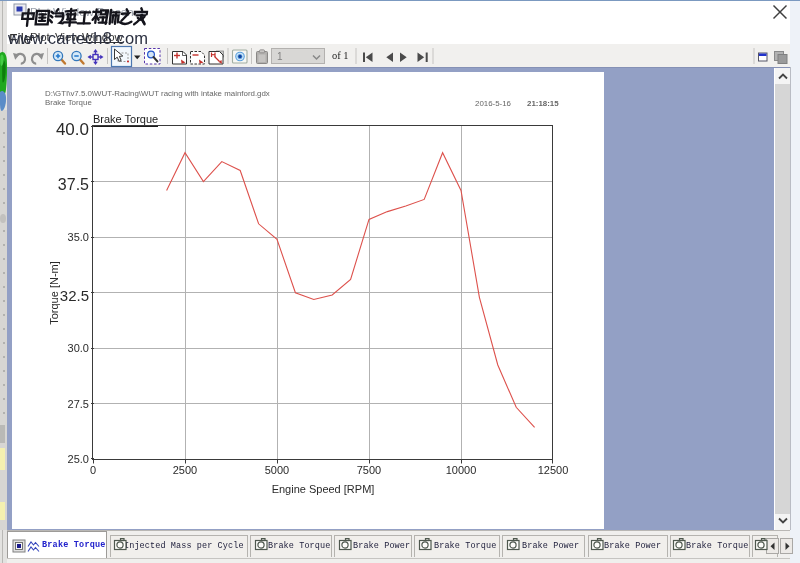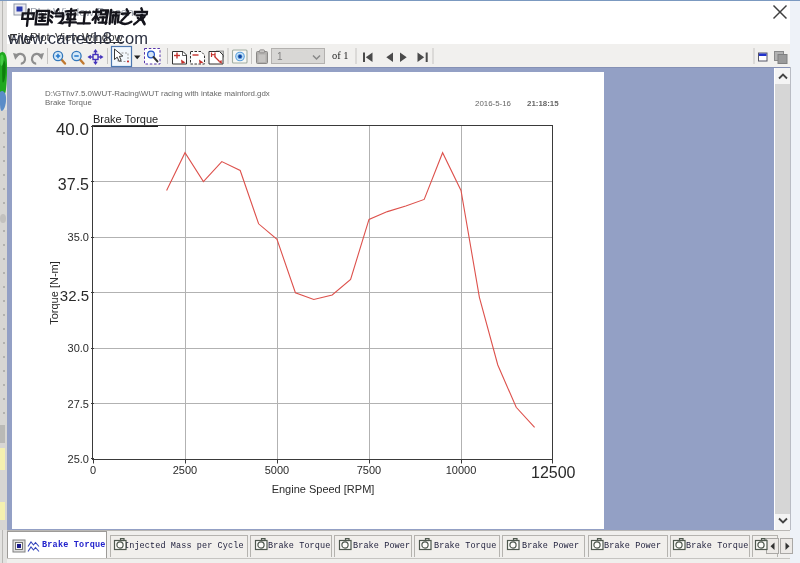--- a/index.html
+++ b/index.html
@@ -55,21 +55,21 @@
 <div class="abs" style="left:55px;top:287px;width:34px;text-align:right;font-size:15px;color:#2a2a2a;">32.5</div>
 <div class="abs" style="left:55px;top:342px;width:34px;text-align:right;font-size:11px;color:#2a2a2a;">30.0</div>
 <div class="abs" style="left:55px;top:398px;width:34px;text-align:right;font-size:11px;color:#2a2a2a;">27.5</div>
 <div class="abs" style="left:55px;top:453px;width:34px;text-align:right;font-size:11px;color:#2a2a2a;">25.0</div>
 
 <div class="abs" style="left:71px;top:464px;width:44px;text-align:center;font-size:11px;color:#2a2a2a;">0</div>
 <div class="abs" style="left:163px;top:464px;width:44px;text-align:center;font-size:11px;color:#2a2a2a;">2500</div>
 <div class="abs" style="left:255px;top:464px;width:44px;text-align:center;font-size:11px;color:#2a2a2a;">5000</div>
 <div class="abs" style="left:347px;top:464px;width:44px;text-align:center;font-size:11px;color:#2a2a2a;">7500</div>
 <div class="abs" style="left:439px;top:464px;width:44px;text-align:center;font-size:11px;color:#2a2a2a;">10000</div>
-<div class="abs" style="left:531px;top:464px;width:44px;text-align:center;font-size:16px;color:#2a2a2a;">12500</div>
+<div class="abs" style="left:531px;top:464px;width:44px;text-align:center;font-size:11px;color:#2a2a2a;">12500</div>
 
 <div class="abs" style="left:243px;top:483px;width:160px;text-align:center;font-size:11px;color:#2a2a2a;">Engine Speed [RPM]</div>
 <div class="abs" style="left:-16px;top:287px;width:140px;text-align:center;font-size:11px;color:#2a2a2a;transform:rotate(-90deg);">Torque [N-m]</div>
 
 <svg class="abs" style="left:0;top:0;" width="800" height="563" viewBox="0 0 800 563">
 
   <g stroke="#b2b2b2" stroke-width="1">
     <line x1="185.5" y1="126" x2="185.5" y2="459.5"></line>
     <line x1="277.5" y1="126" x2="277.5" y2="459.5"></line>
     <line x1="369.5" y1="126" x2="369.5" y2="459.5"></line>

